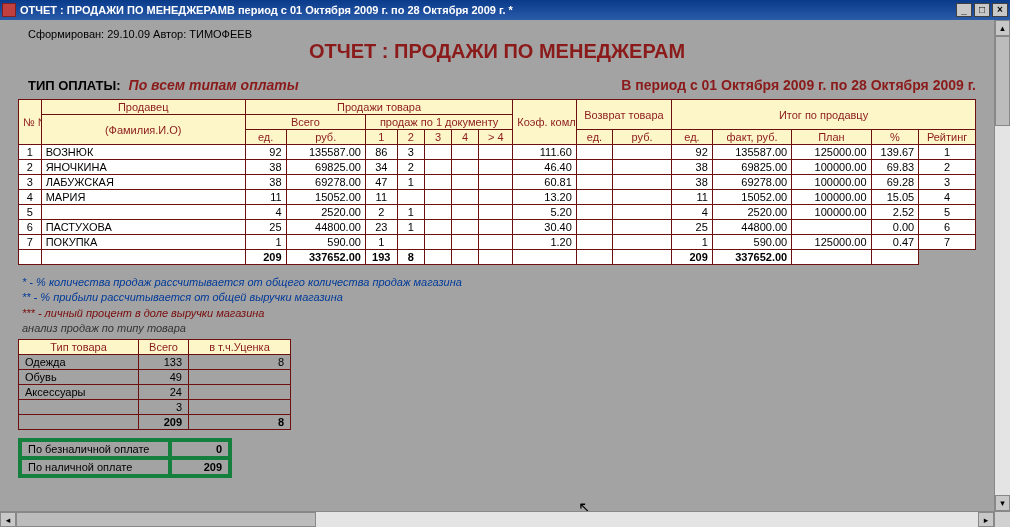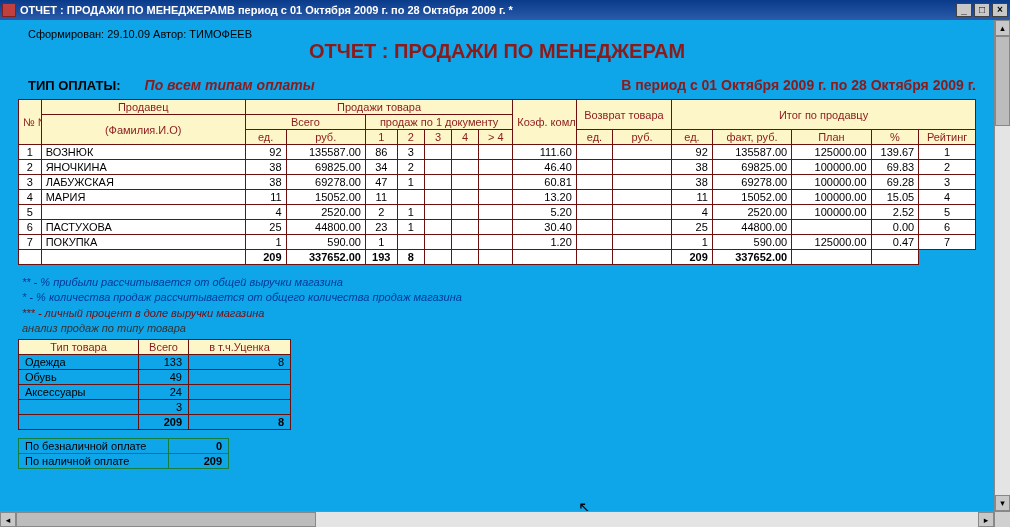--- a/index.html
+++ b/index.html
@@ -3,35 +3,35 @@
 <meta charset="utf-8">
 <style>
   * { box-sizing: border-box; }
   html, body { margin:0; padding:0; font-family: Arial, sans-serif; font-size:12px; background:#b0b0b0; }
   .window { width:1010px; height:527px; background:#fff; position:relative; overflow:hidden; display:flex; flex-direction:column; }
   .titlebar { height:20px; background:linear-gradient(#0a3a8a,#2a5caa); color:#fff; display:flex; align-items:center; padding:0 2px; font-weight:bold; font-size:11px; }
   .titlebar .appicon { width:14px; height:14px; background:#c04040; margin-right:4px; border:1px solid #802020; }
   .titlebar .wtitle { flex:1; white-space:nowrap; overflow:hidden; }
   .winbtns { display:flex; gap:2px; }
   .winbtn { width:16px; height:14px; background:#c8c8c8; border:1px solid #404040; color:#000; font-size:10px; line-height:12px; text-align:center; cursor:pointer; }
-  .client { flex:1; display:flex; overflow:hidden; background:#0ea5e9;}
+  .client { flex:1; display:flex; overflow:hidden; background:#a3a3a3;}
   .doc { flex:1; overflow:auto; padding:6px 18px 10px 18px; position:relative;}
   .vscroll { width:16px; background:#d8d8d8; border-left:1px solid #888; display:flex; flex-direction:column; }
   .vscroll .sbtn { height:16px; background:#c8c8c8; border:1px solid #888; font-size:9px; text-align:center; line-height:14px; cursor:pointer;}
   .vscroll .track { flex:1; background:#e4e4e4; position:relative;}
   .vscroll .thumb { position:absolute; left:0; right:0; top:0; height:90px; background:#bcbcbc; border:1px solid #888;}
   .hscroll { height:16px; background:#d8d8d8; border-top:1px solid #888; display:flex;}
   .hscroll .sbtn { width:16px; background:#c8c8c8; border:1px solid #888; font-size:9px; text-align:center; line-height:14px; cursor:pointer;}
   .hscroll .track { flex:1; background:#e4e4e4; position:relative;}
   .hscroll .thumb { position:absolute; top:0; bottom:0; left:0; width:300px; background:#bcbcbc; border:1px solid #888;}
   .corner { width:16px; height:16px; background:#d0d0d0; border-left:1px solid #888; border-top:1px solid #888;}
 
   .meta { font-size:11px; color:#000; margin:2px 0 0 10px;}
   .rtitle { color:#8b1a1a; font-size:20px; font-weight:bold; text-align:center; margin:0 0 14px 0;}
-  .filters { display:flex; align-items:baseline; margin:0 0 6px 10px; gap:24px;}
+  .filters { display:flex; align-items:baseline; margin:0 0 6px 10px; gap:8px;}
   .filters .lbl { font-weight:bold; color:#000; font-size:13px;}
   .filters .val1 { color:#8b1a1a; font-style:italic; font-weight:bold; font-size:14px;}
   .filters .val2 { color:#8b1a1a; font-weight:bold; font-size:14px; margin-left:auto;}
 
   table.main { border-collapse:collapse; width:100%; table-layout:fixed;}
   table.main th, table.main td { border:1px solid #6b0f0f; padding:1px 4px; font-size:11px; white-space:nowrap; overflow:hidden; }
   table.main th { background:#fdf6c9; color:#8b1a1a; font-weight:normal; text-align:center;}
   table.main td { background:#fff; }
   td.num, th.num { text-align:right; }
   td.ctr, th.ctr { text-align:center; }
@@ -45,21 +45,21 @@
   .notes .n3 { color:#7a0a0a; }
   .notes .hd { color:#333; font-style:italic;}
 
   table.type { border-collapse:collapse; margin-top:2px;}
   table.type th, table.type td { border:1px solid #6b0f0f; padding:1px 6px; font-size:11px;}
   table.type th { background:#fdf6c9; color:#8b1a1a; font-weight:normal; text-align:center;}
   table.type td.num { text-align:right; }
   table.type tr.tot td { font-weight:bold; }
 
   table.pay { border-collapse:collapse; margin-top:8px;}
-  table.pay td { border:1px solid #15803d; padding:1px 6px; font-size:11px;}
+  table.pay td { border:4px solid #15803d; padding:1px 6px; font-size:11px;}
   table.pay td.num { text-align:right; font-weight:bold;}
 
   .cursor { position:absolute; left:578px; top:478px; font-size:16px; pointer-events:none;}
 </style>
 </head>
 <body>
 
 <div class="window">
   <div class="titlebar">
     <div class="appicon"></div>
@@ -287,22 +287,22 @@
             <td class="num">209</td>
             <td class="num">337652.00</td>
             <td></td>
               <td></td>
               <td style="border:none;background:transparent"></td>
           </tr>
         </tfoot>
       </table>
 
       <div class="notes">
+        <div>*  -  %  количества продаж рассчитывается от общего количества продаж магазина</div>
         <div>** - % прибыли рассчитывается от общей выручки магазина</div>
-        <div>*  -  %  количества продаж рассчитывается от общего количества продаж магазина</div>
         <div class="n3">*** -  личный процент в доле выручки магазина</div>
         <div class="hd">анализ продаж по типу товара</div>
       </div>
 
       <table class="type">
         <tbody>
             <tr>
           <th style="width:120px">Тип товара</th>
           <th style="width:50px">Всего</th>
           <th style="width:102px">в т.ч.Уценка</th>

